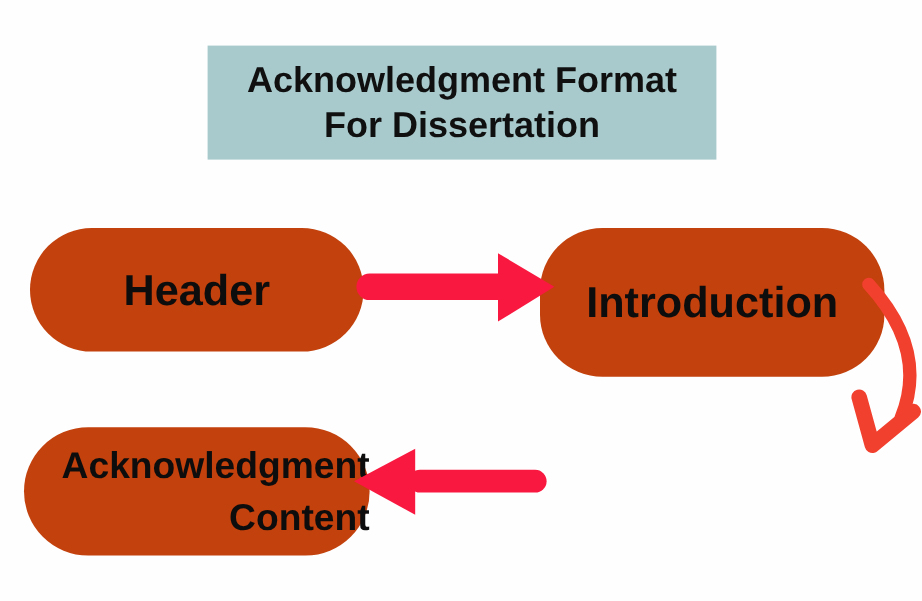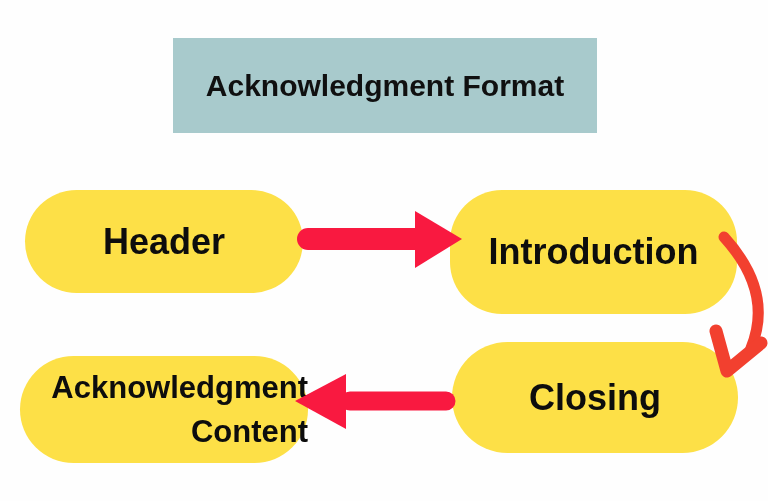--- a/index.html
+++ b/index.html
@@ -28,21 +28,21 @@
     font-size: 30px;
     line-height: 37px;
     display: flex;
     flex-direction: column;
     align-items: center;
     justify-content: center;
     text-align: center;
   }
   .node {
     position: absolute;
-    background: #fde047;
+    background: #c2410c;
     color: #0d0d0d;
     font-weight: bold;
     display: flex;
     flex-direction: column;
     align-items: center;
     justify-content: center;
     text-align: center;
   }
   .node-header {
     left: 25px;
@@ -87,33 +87,31 @@
     pointer-events: none;
   }
 </style>
 </head>
 <body>
 
 <div id="canvas">
 
   <div class="title-box">
     <div>Acknowledgment Format</div>
+    <div>For Dissertation</div>
   </div>
 
   <div class="node node-header">
     <span>Header</span>
   </div>
 
   <div class="node node-introduction">
     <span>Introduction</span>
   </div>
 
-  <div class="node node-closing">
-    <span>Closing</span>
-  </div>
 
   <div class="node node-ack">
     <span>Acknowledgment Content</span>
   </div>
 
   <svg class="arrow-layer" viewBox="0 0 768 501">
 
     <g>
       <path d="M 308 239 H 420" fill="none" stroke-width="22" stroke-linecap="round" stroke="#f91940"></path>
       <polygon points="415,211 462,239 415,268" stroke="none" fill="#f91940"></polygon>

